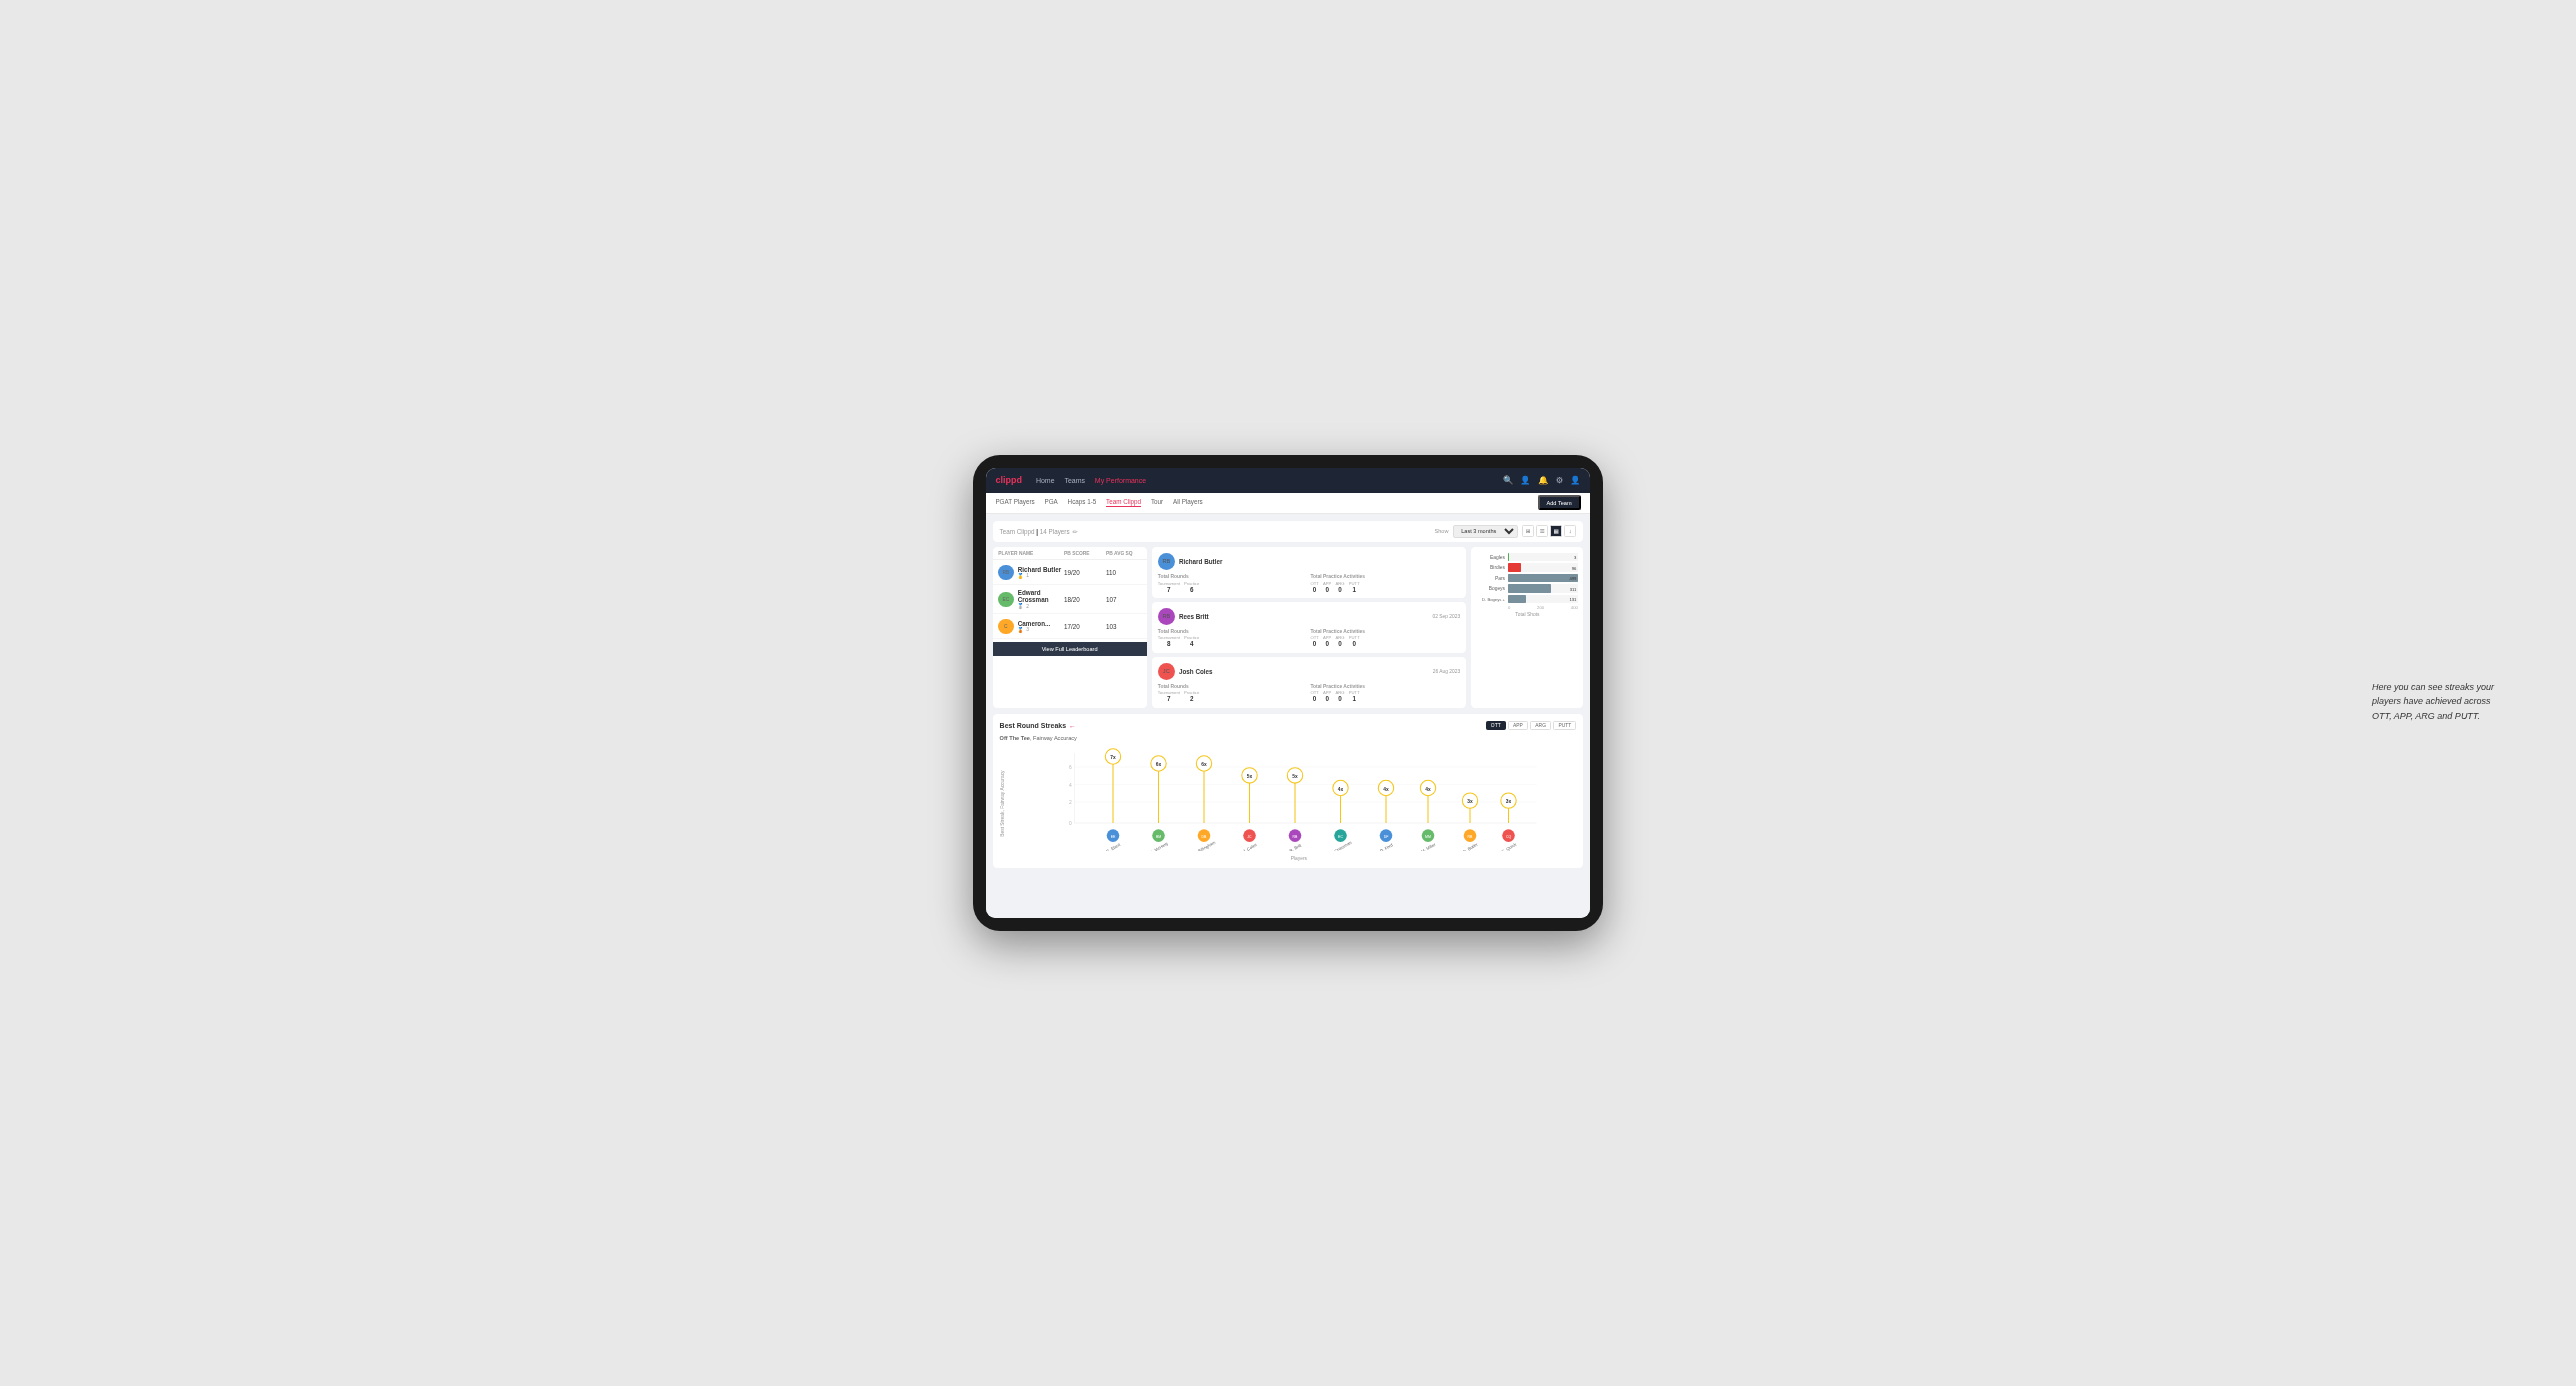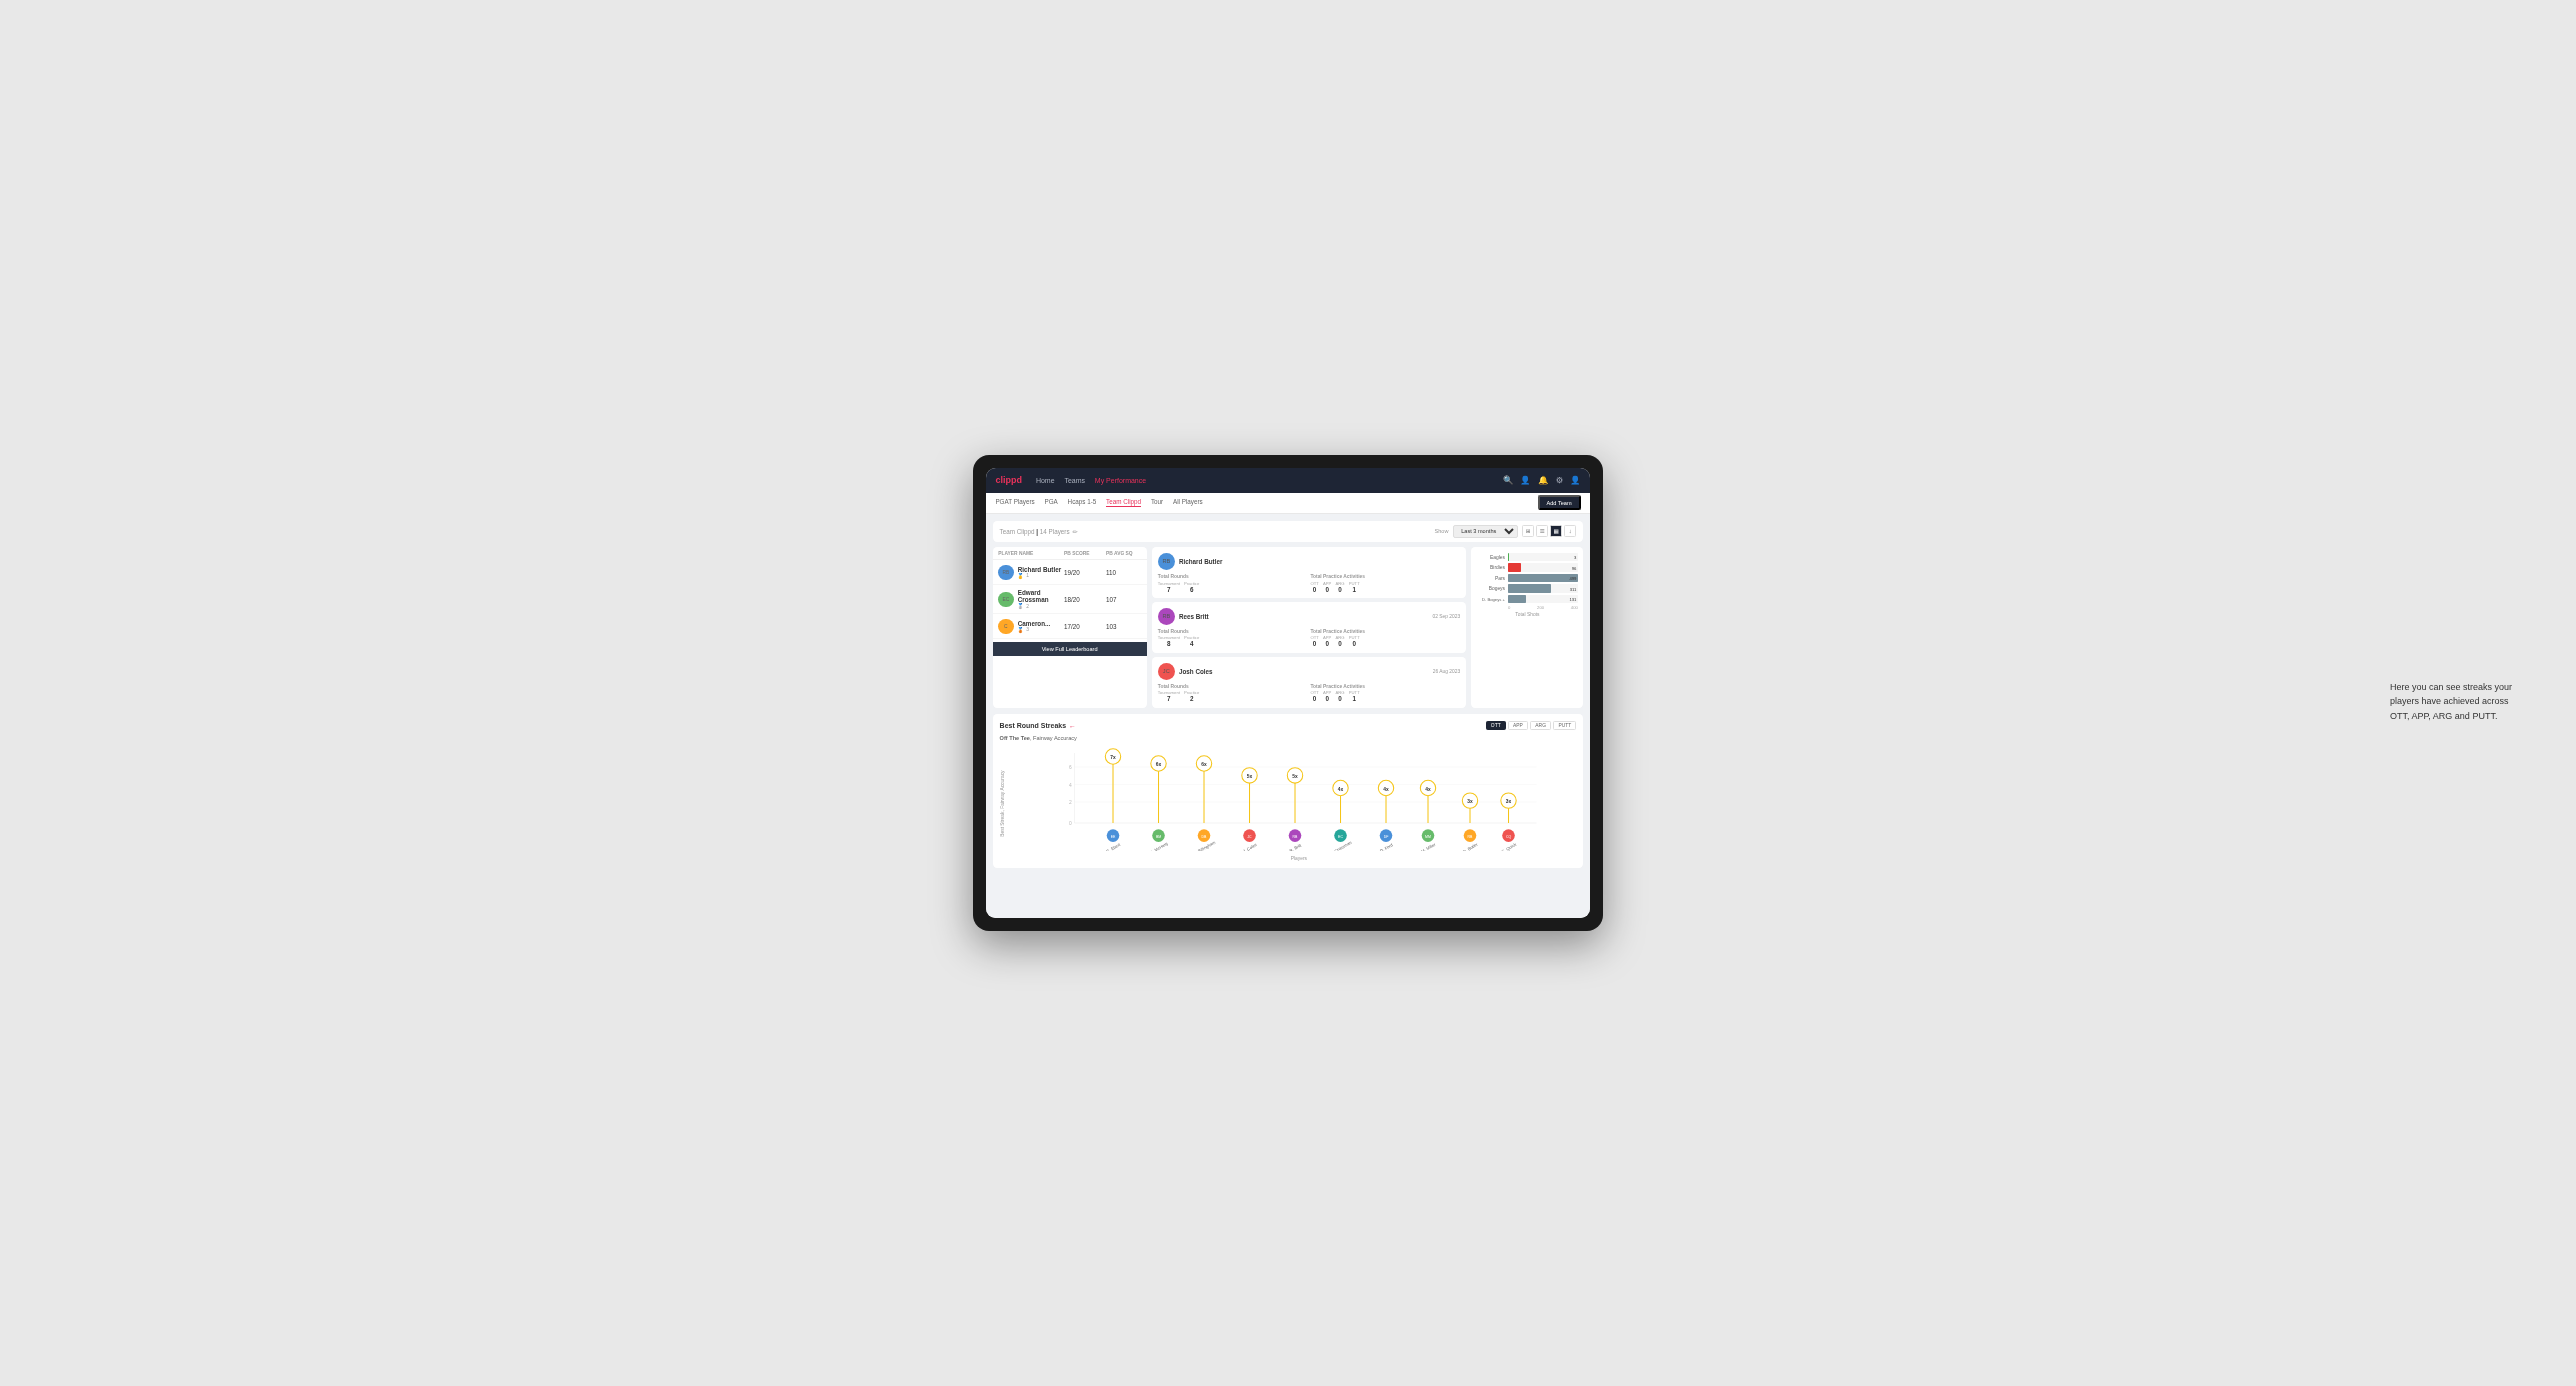--- a/index.html
+++ b/index.html
@@ -8,21 +8,21 @@
       display: flex;
       justify-content: center;
       align-items: center;
       min-height: 100vh;
       font-family: -apple-system, BlinkMacSystemFont, 'Segoe UI', sans-serif;
     }
     .tablet-frame {
       width: 630px;
       height: 476px;
       background: #1a1a1a;
-      border-radius: 16px;
+      border-radius: 27px;
       padding: 12.6px;
       box-shadow: 0 14px 42px rgba(0,0,0,0.4);
       position: relative;
     }
     .tablet-screen {
       width: 100%;
       height: 100%;
       background: #f5f5f5;
       border-radius: 9.8px;
       overflow: hidden;
@@ -847,17 +847,17 @@
               <span class="x-axis-label">Players</span>
             </div>
           </div>
         </div>
       </div>
 
     </div>
   </div>
 </div>
 
-<div style="position:absolute;right:46px;top:50%;transform:translateY(-30%);max-width:140px;">
+<div style="position:absolute;right:64px;top:50%;transform:translateY(-30%);max-width:140px;font-style:italic;">
   <p style="font-size:9px;color:#333;line-height:1.6;">Here you can see streaks your players have achieved across OTT, APP, ARG and PUTT.</p>
 
 </div>
 
 
 </body></html>

